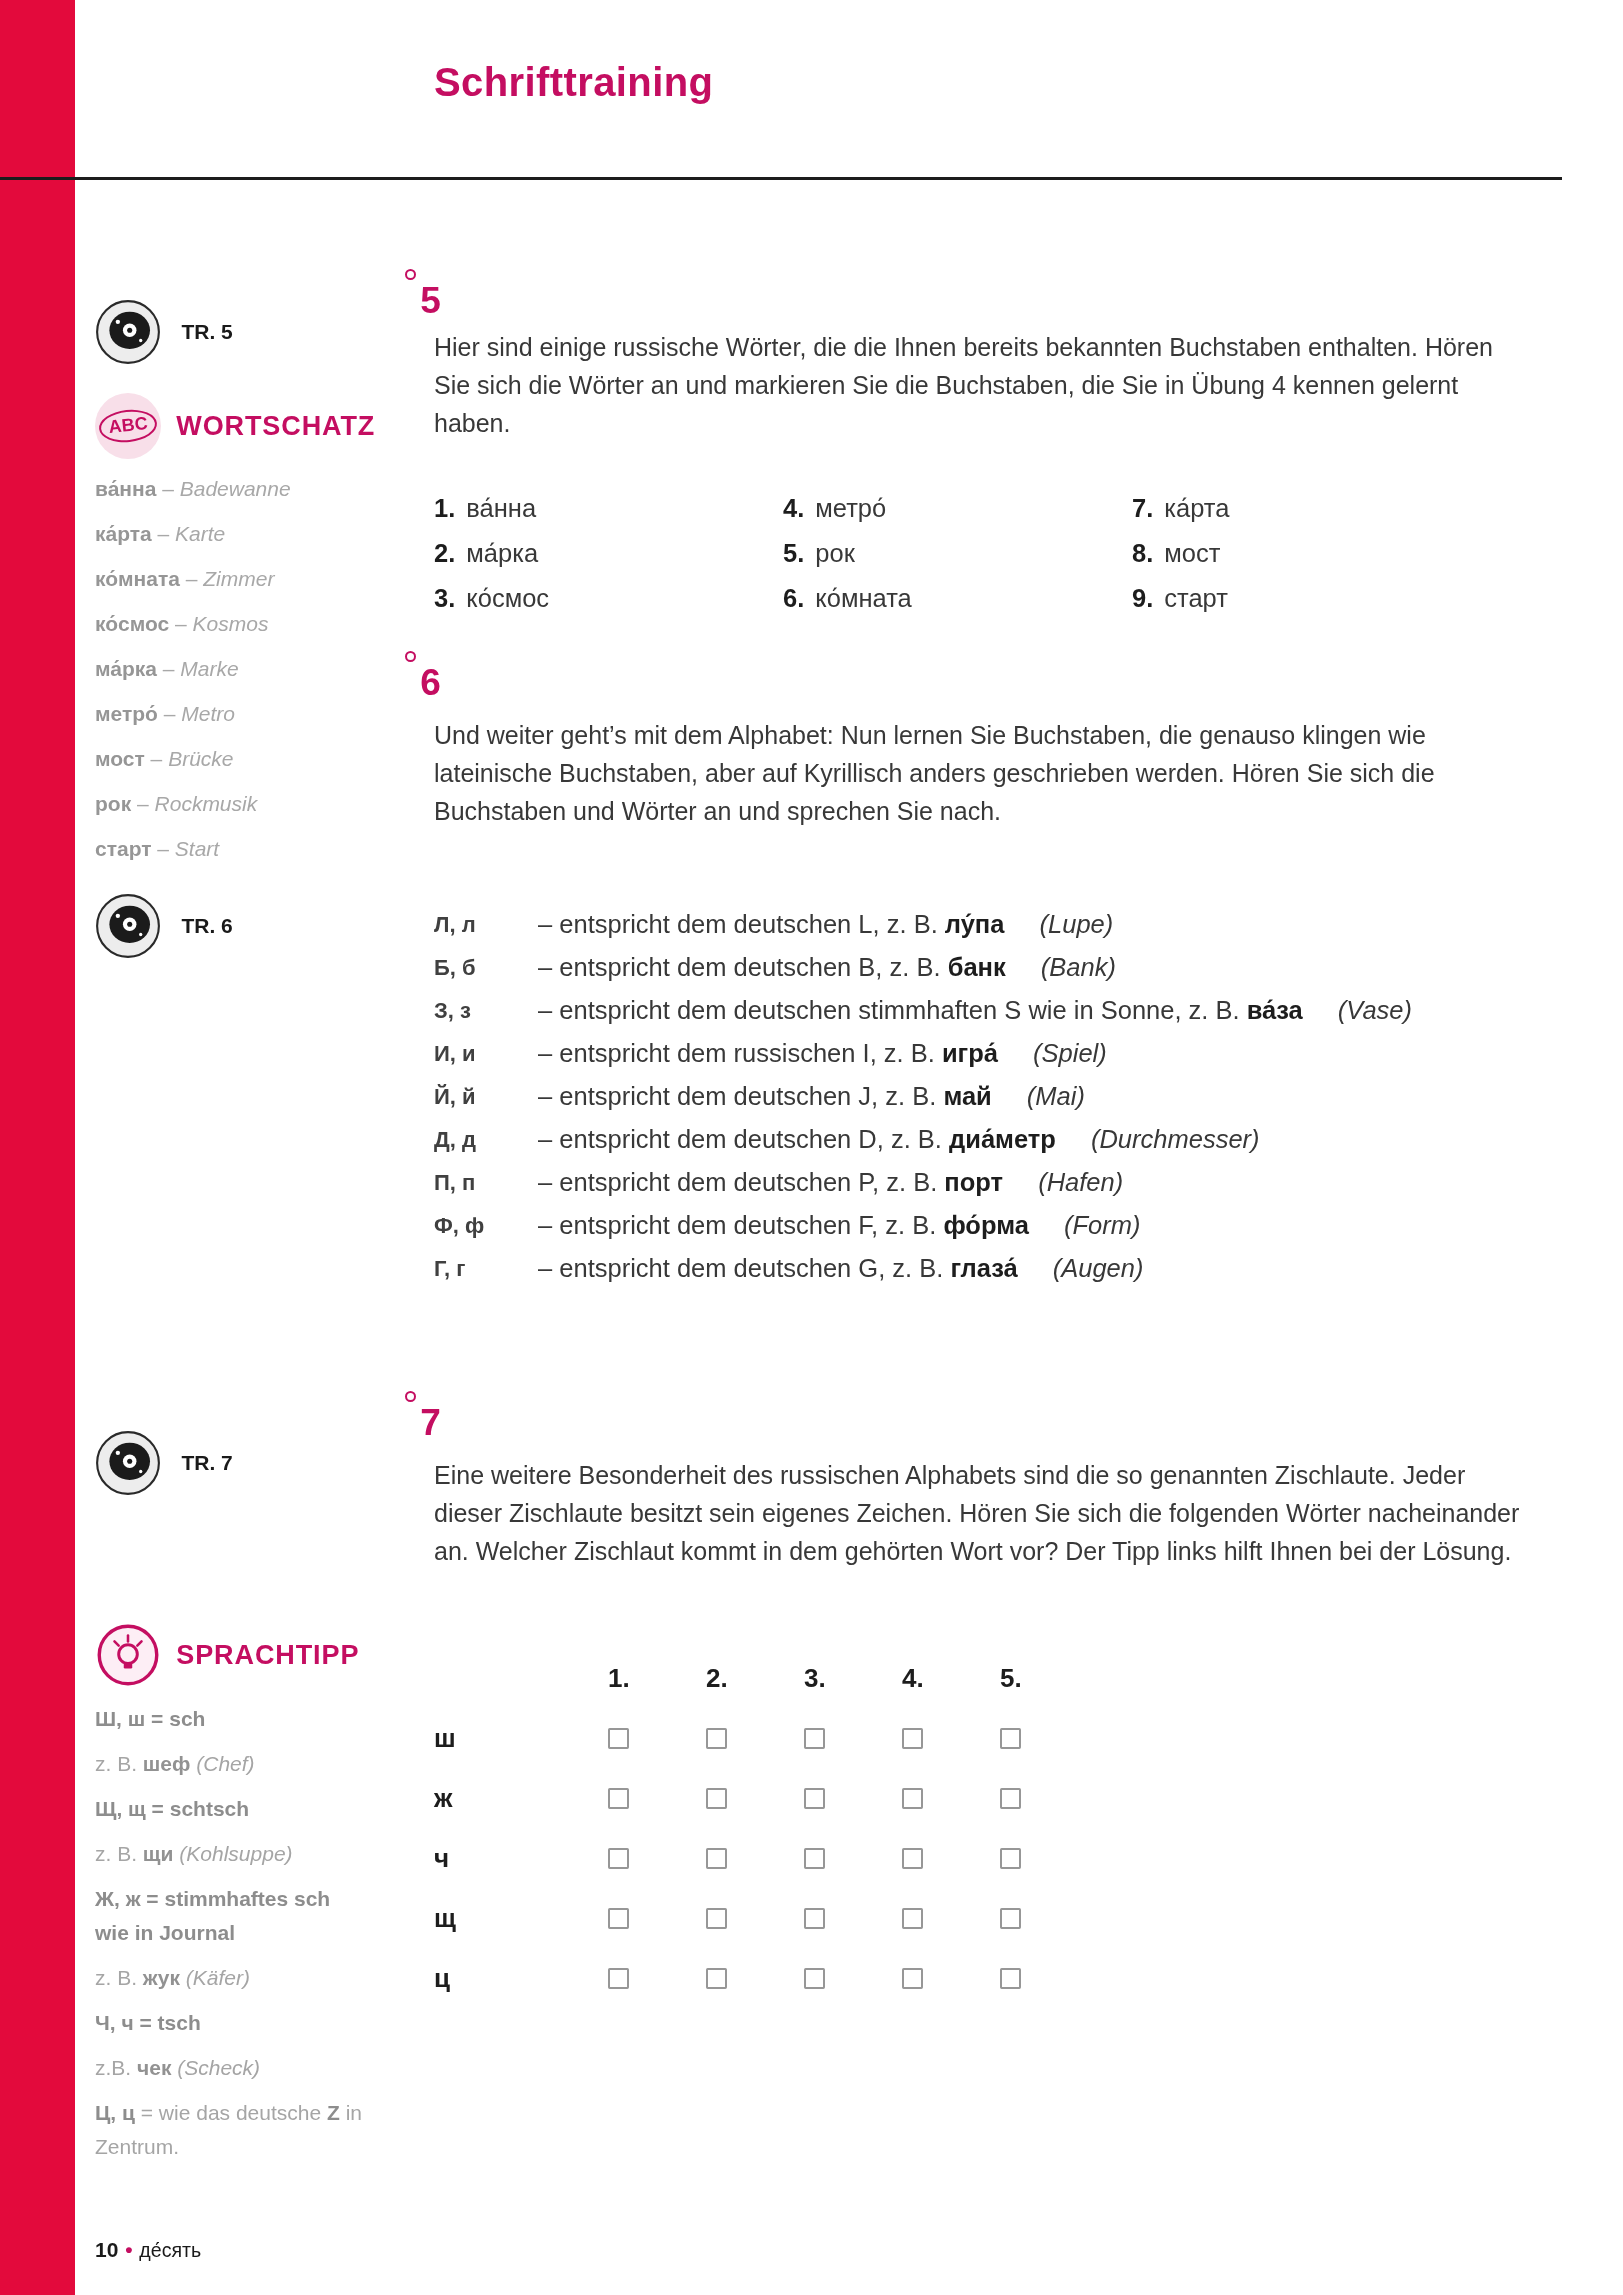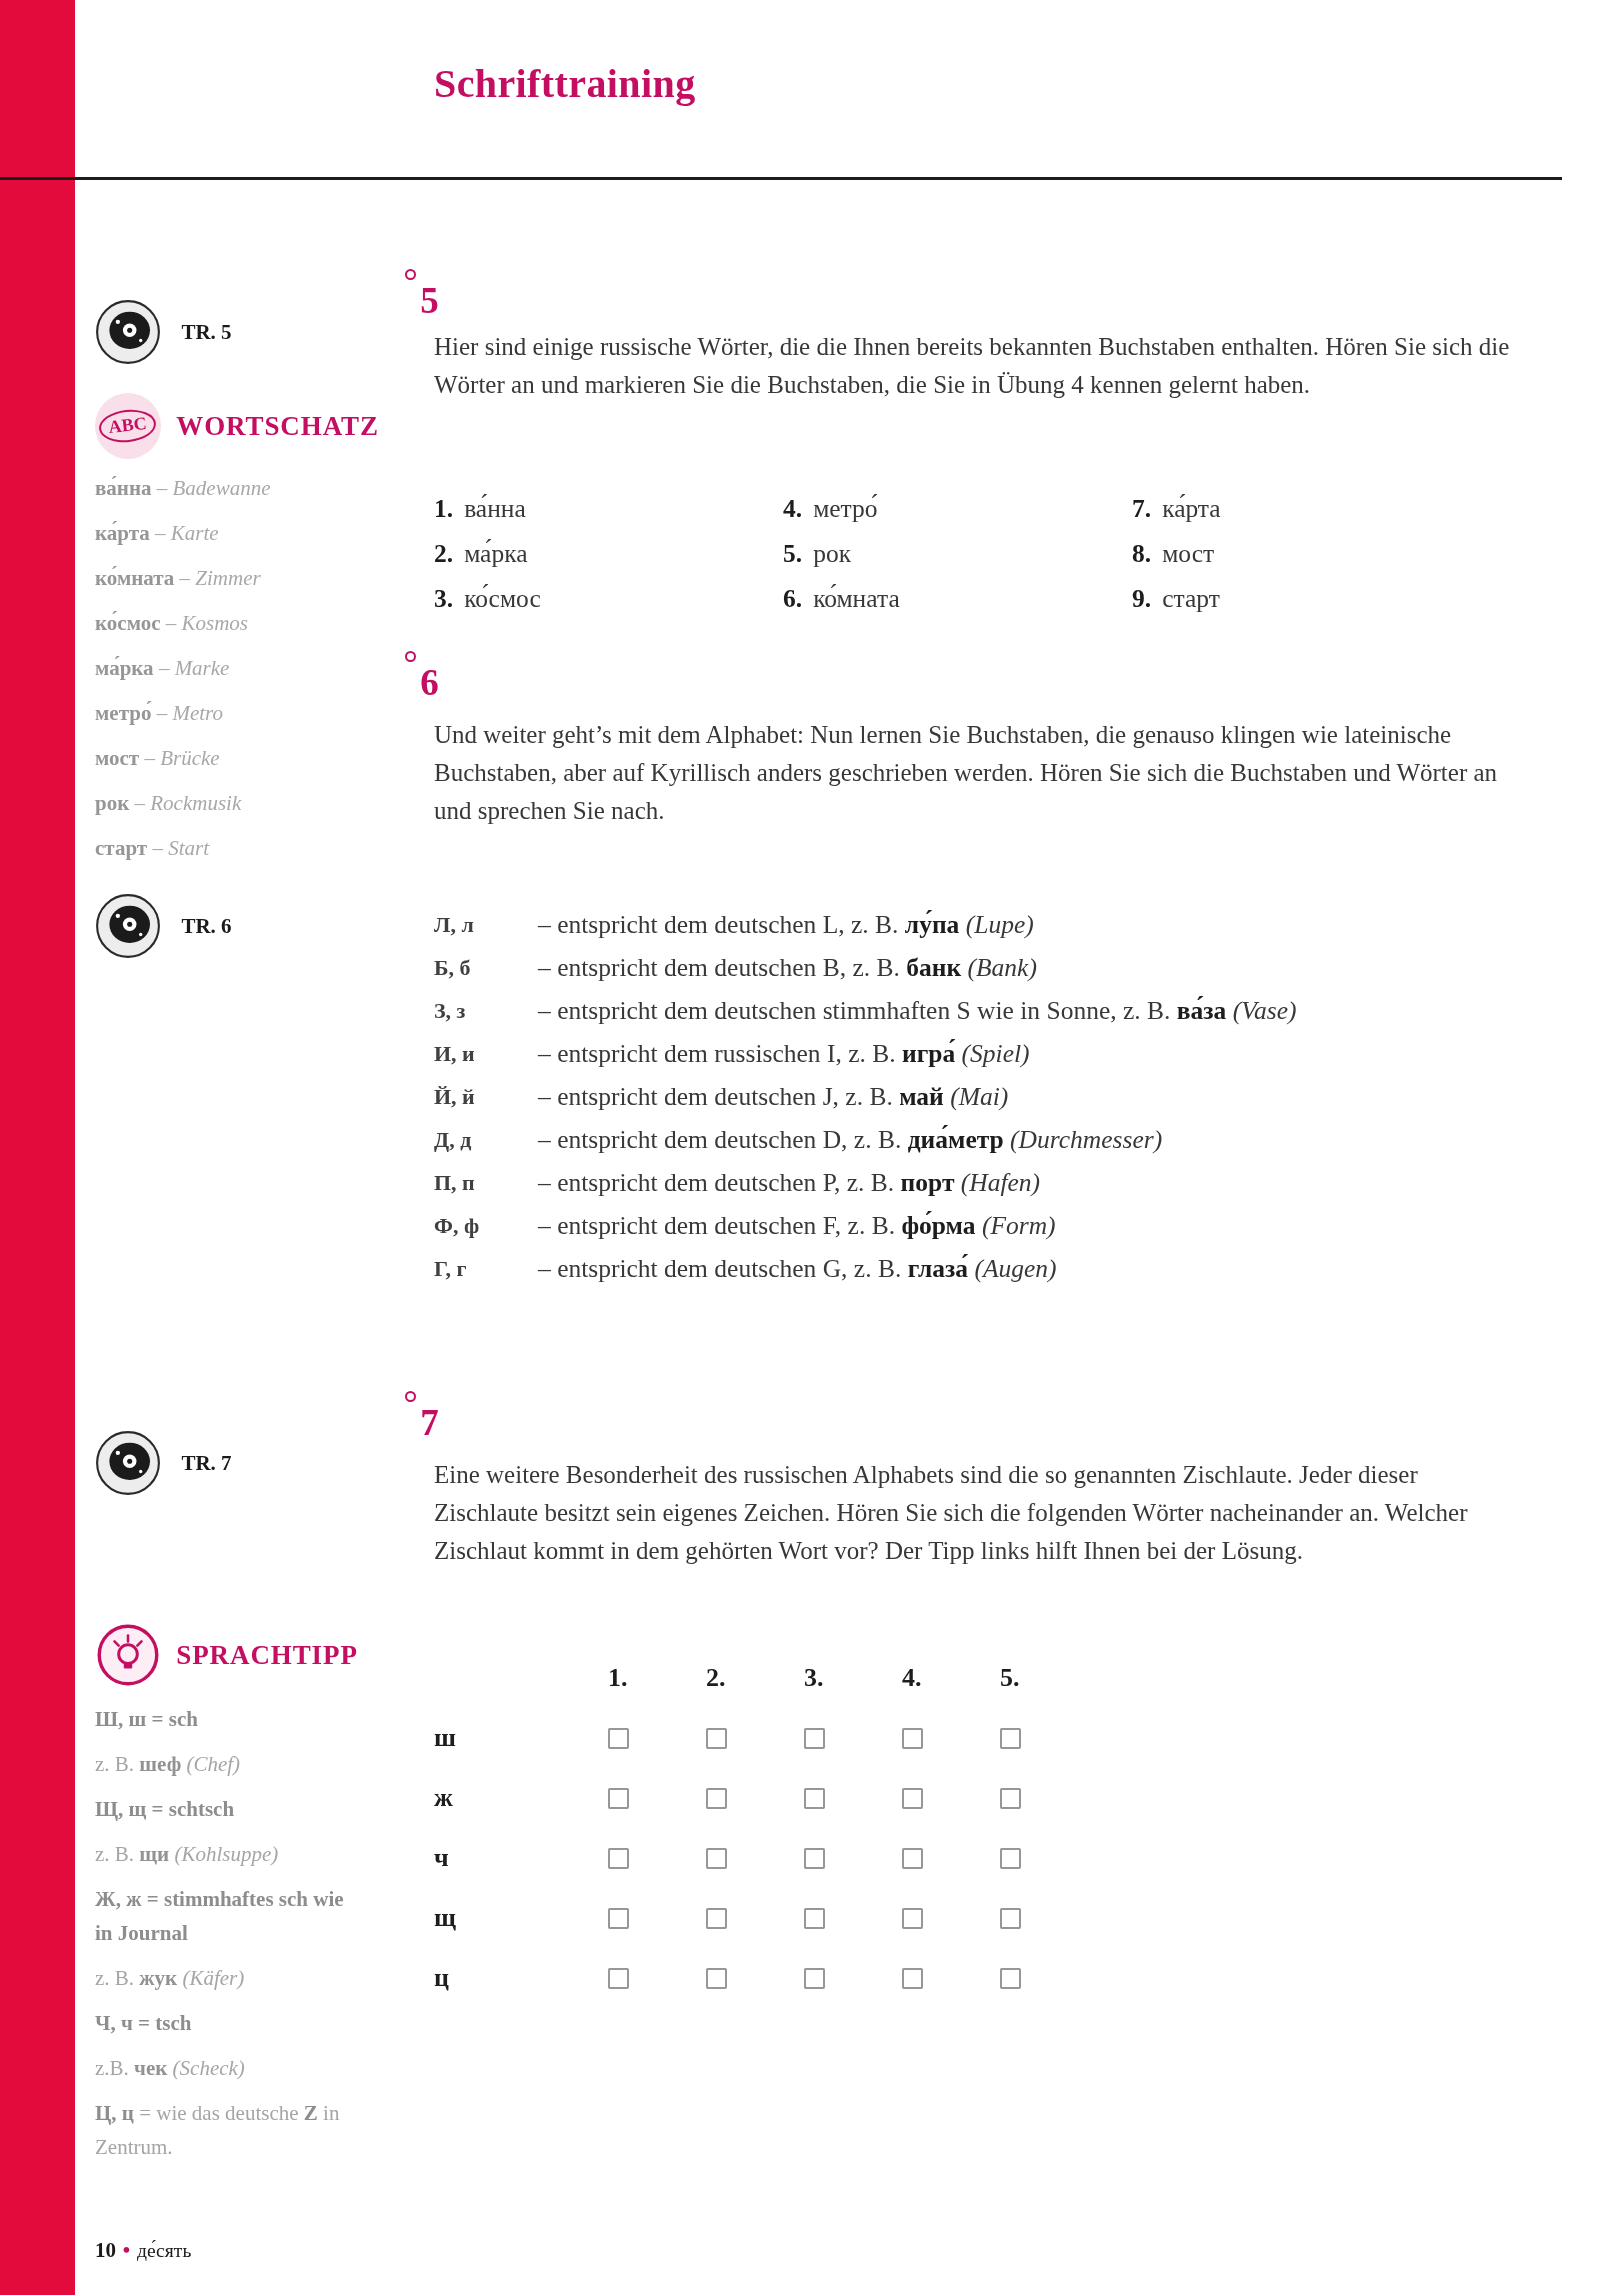--- a/index.html
+++ b/index.html
@@ -2,21 +2,21 @@
 <html style="font-size:13.6px"><head>
 <meta charset="utf-8">
 <style>
   * { box-sizing: border-box; }
   body { margin: 0; background: #ffffff; }
   .page {
     position: relative;
     width: 1562px;
     height: 2295px;
     background: #ffffff;
-    font-family: Liberation Serif, serif;
+    font-family: Liberation Sans, sans-serif;
     color: #383838;
     overflow: hidden;
   }
   .stripe {
     position: absolute; left: 0; top: 0;
     width: 75px; height: 2295px;
     background: #e30a3c;
   }
   .title {
     position: absolute; left: 434px; top: 60px;
@@ -103,21 +103,21 @@
   .wword { color: #383838; }
 
   .letters { position: absolute; left: 434px; top: 903px; width: 1092px; }
   .letter-row {
     display: grid; grid-template-columns: 104px 1fr;
     line-height: 43px; font-size: 25.5px;
   }
   .letter-pair { font-weight: bold; color: #404040; font-size: 22px; }
   .letter-desc { color: #383838; }
   .bw { font-weight: bold; color: #1d1d1d; }
-  .gl { font-style: italic; }
+  .gl { font-style: italic; margin-left: 28px; }
 
   .ztable { position: absolute; left: 434px; top: 1648px; }
   .zrow {
     display: grid; grid-template-columns: 174px repeat(5, 98px);
     height: 60px; align-items: center;
   }
   .zh { font-size: 26px; font-weight: bold; color: #1d1d1d; }
   .zlabel { font-size: 26px; font-weight: bold; color: #1d1d1d; }
   .checkbox {
     width: 21px; height: 21px;

